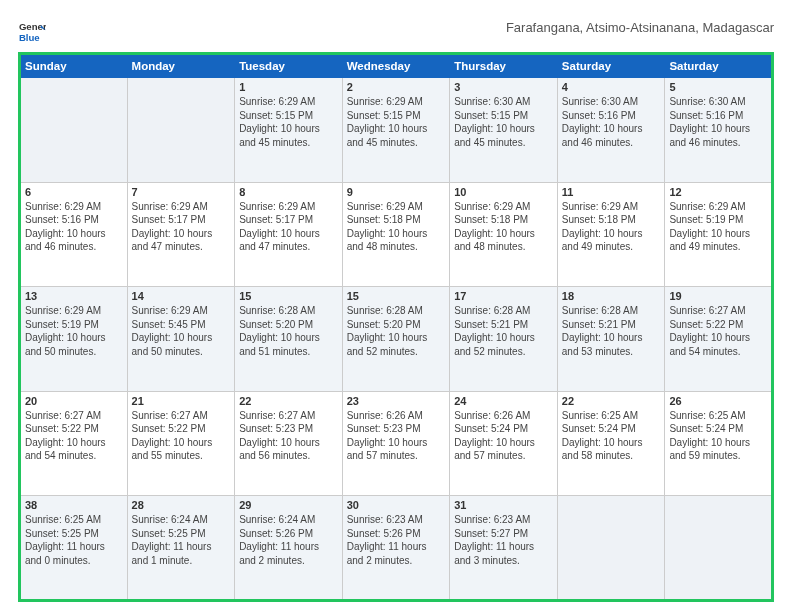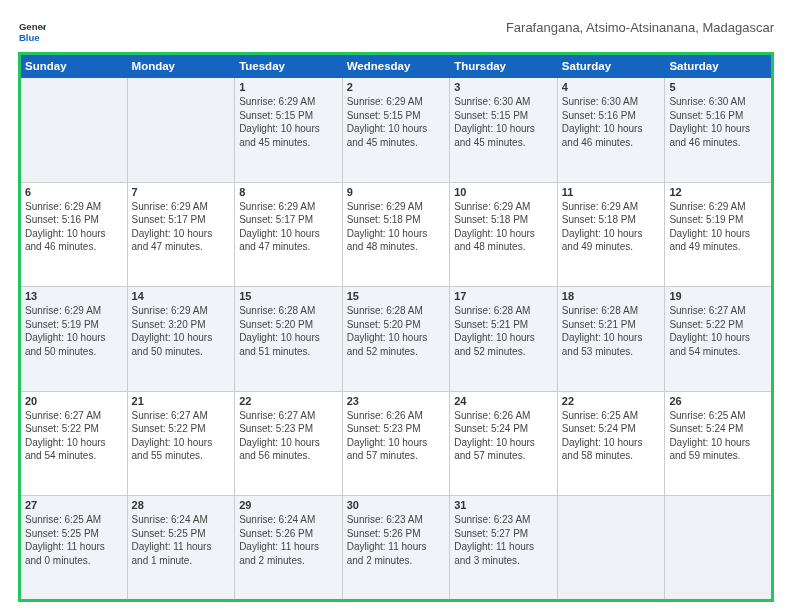--- a/index.html
+++ b/index.html
@@ -206,21 +206,21 @@
         <tr class="row-alt">
           <td>
             <span class="day-number">13</span>
             <div class="day-info">Sunrise: 6:29 AM
 Sunset: 5:19 PM
 Daylight: 10 hours and 50 minutes.</div>
           </td>
           <td>
             <span class="day-number">14</span>
             <div class="day-info">Sunrise: 6:29 AM
-Sunset: 3:20 PM
+Sunset: 5:45 PM
 Daylight: 10 hours and 50 minutes.</div>
           </td>
           <td>
             <span class="day-number">15</span>
             <div class="day-info">Sunrise: 6:28 AM
 Sunset: 5:20 PM
 Daylight: 10 hours and 51 minutes.</div>
           </td>
           <td>
             <span class="day-number">15</span>
@@ -286,21 +286,21 @@
           </td>
           <td>
             <span class="day-number">26</span>
             <div class="day-info">Sunrise: 6:25 AM
 Sunset: 5:24 PM
 Daylight: 10 hours and 59 minutes.</div>
           </td>
         </tr>
         <tr class="row-alt">
           <td>
-            <span class="day-number">27</span>
+            <span class="day-number">38</span>
             <div class="day-info">Sunrise: 6:25 AM
 Sunset: 5:25 PM
 Daylight: 11 hours and 0 minutes.</div>
           </td>
           <td>
             <span class="day-number">28</span>
             <div class="day-info">Sunrise: 6:24 AM
 Sunset: 5:25 PM
 Daylight: 11 hours and 1 minute.</div>
           </td>

